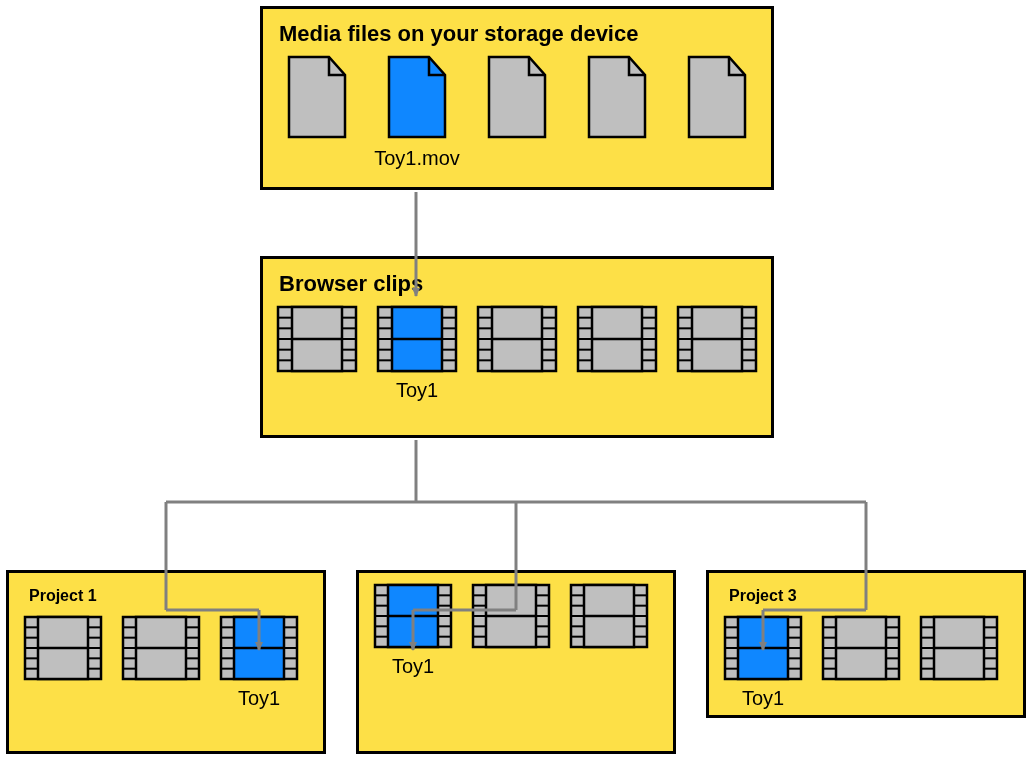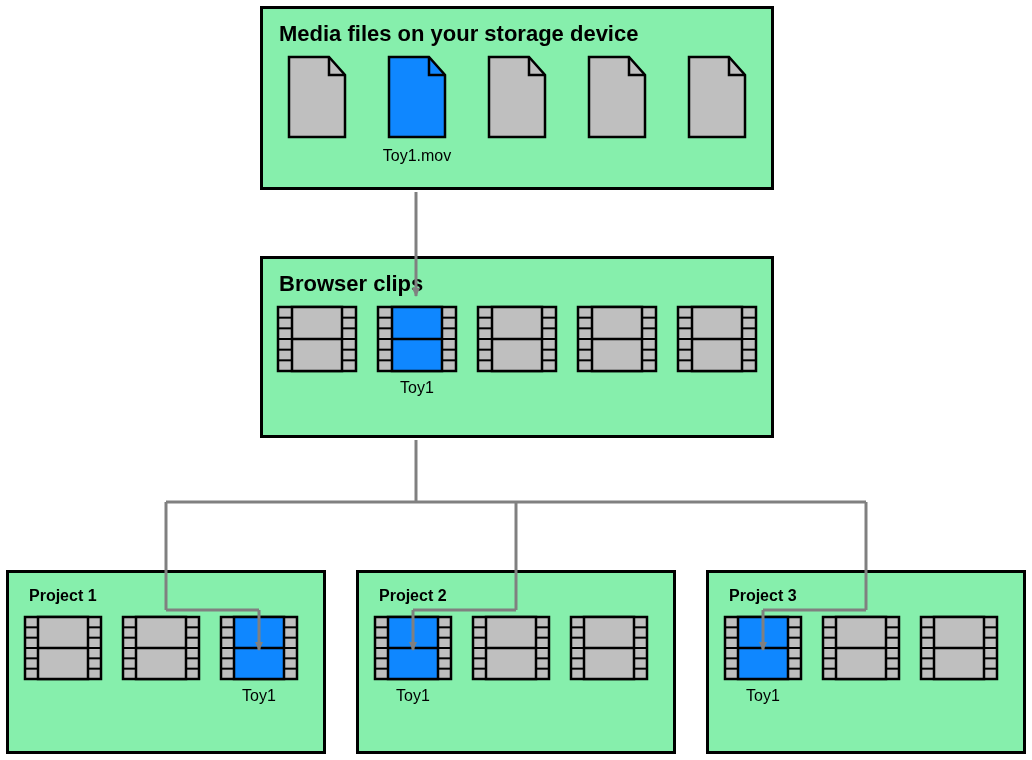--- a/index.html
+++ b/index.html
@@ -11,42 +11,42 @@
     font-family: -apple-system, "Helvetica Neue", Helvetica, Arial, sans-serif;
   }
   .stage {
     position: relative;
     width: 1032px;
     height: 760px;
   }
   .box {
     position: absolute;
     border: 3px solid #000;
-    background: #86efac;
+    background: #fde047;
     box-sizing: border-box;
     padding: 10px 14px 12px 14px;
   }
   .box-title {
     font-size: 22px;
     font-weight: 700;
     margin: 2px 0 8px 2px;
   }
   .row {
     display: flex;
     gap: 20px;
     align-items: flex-start;
   }
   .cell {
     display: flex;
     flex-direction: column;
     align-items: center;
     width: 80px;
   }
   .caption {
-    font-size: 16px;
+    font-size: 20px;
     margin-top: 6px;
     text-align: left;
   }
   svg.arrows {
     position: absolute;
     left: 0;
     top: 0;
     width: 1032px;
     height: 760px;
     pointer-events: none;
@@ -271,21 +271,20 @@
               <line x1="65" y1="43.33" x2="78" y2="43.33"></line>
               <line x1="65" y1="53.67" x2="78" y2="53.67"></line>
           </g>
         </svg>
         <div class="caption">Toy1</div>
       </div>
     </div>
   </div>
 
   <div class="box" style="left:356px; top:570px; width:320px; height:184px;">
-    <div class="proj-title">Project 2</div>
     <div class="projrow">
       <div class="pcell">
         <svg width="80" height="66">
           <rect x="2" y="2" width="76" height="62" fill="#BFBFBF" stroke="#000" stroke-width="2.5"></rect>
           <rect x="15" y="2" width="50" height="62" fill="#0F87FF" stroke="#000" stroke-width="2.5"></rect>
           <line x1="15" y1="33" x2="65" y2="33" stroke="#000" stroke-width="2.5"></line>
           <g stroke="#000" stroke-width="2">
             <line x1="2" y1="12.33" x2="15" y2="12.33"></line>
               <line x1="2" y1="22.67" x2="15" y2="22.67"></line>
               <line x1="2" y1="33" x2="15" y2="33"></line>
@@ -334,21 +333,21 @@
               <line x1="65" y1="22.67" x2="78" y2="22.67"></line>
               <line x1="65" y1="33" x2="78" y2="33"></line>
               <line x1="65" y1="43.33" x2="78" y2="43.33"></line>
               <line x1="65" y1="53.67" x2="78" y2="53.67"></line>
           </g>
         </svg>
       </div>
     </div>
   </div>
 
-  <div class="box" style="left:706px; top:570px; width:320px; height:184px;">
+  <div class="box" style="left:706px; top:570px; width:320px; height:148px;">
     <div class="proj-title">Project 3</div>
     <div class="projrow">
       <div class="pcell">
         <svg width="80" height="66">
           <rect x="2" y="2" width="76" height="62" fill="#BFBFBF" stroke="#000" stroke-width="2.5"></rect>
           <rect x="15" y="2" width="50" height="62" fill="#0F87FF" stroke="#000" stroke-width="2.5"></rect>
           <line x1="15" y1="33" x2="65" y2="33" stroke="#000" stroke-width="2.5"></line>
           <g stroke="#000" stroke-width="2">
             <line x1="2" y1="12.33" x2="15" y2="12.33"></line>
               <line x1="2" y1="22.67" x2="15" y2="22.67"></line>

